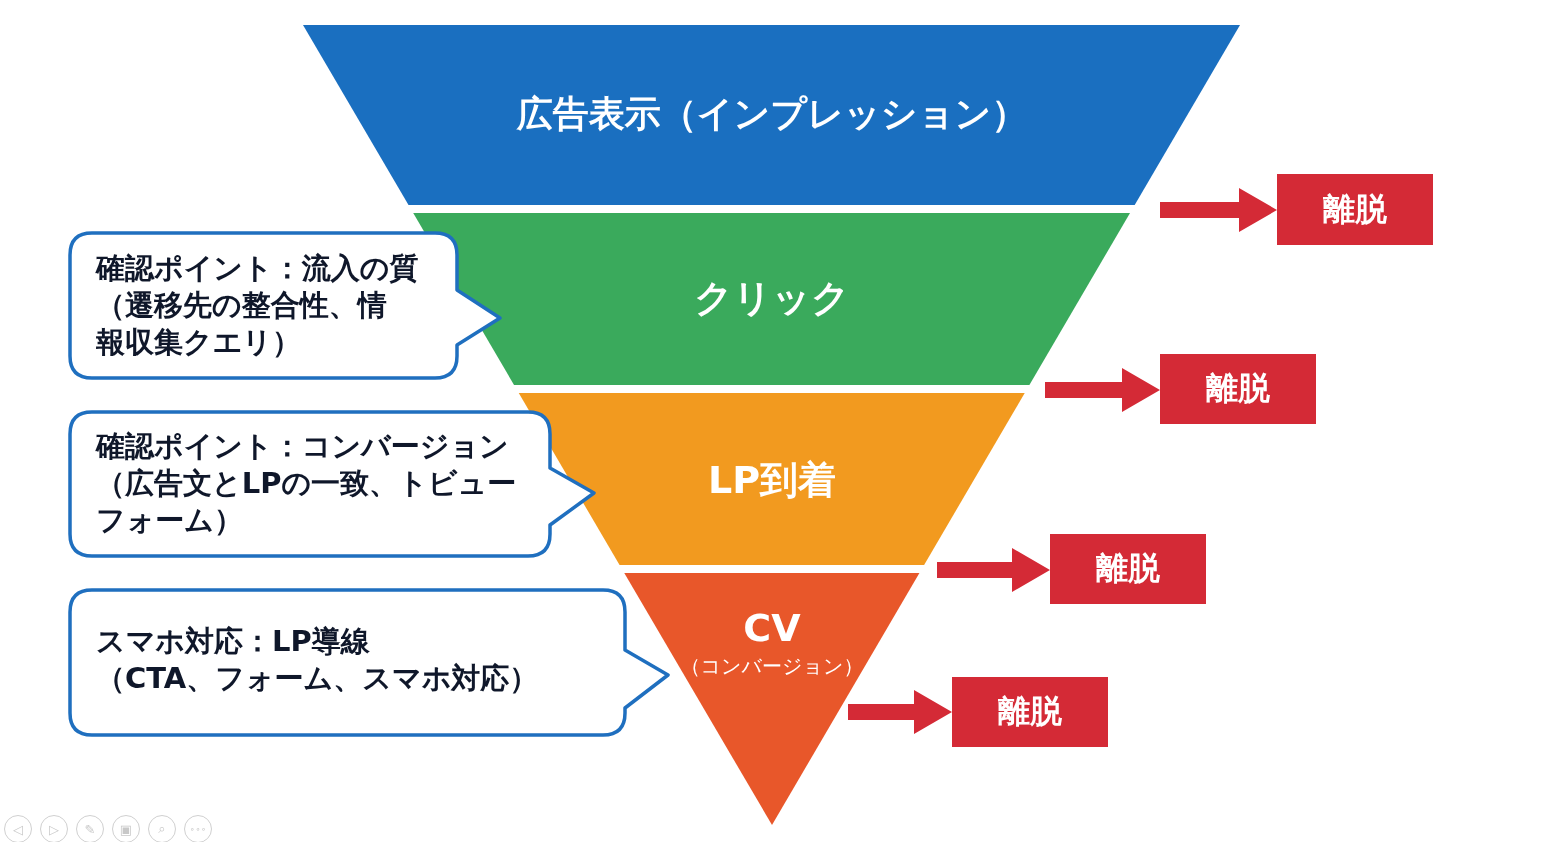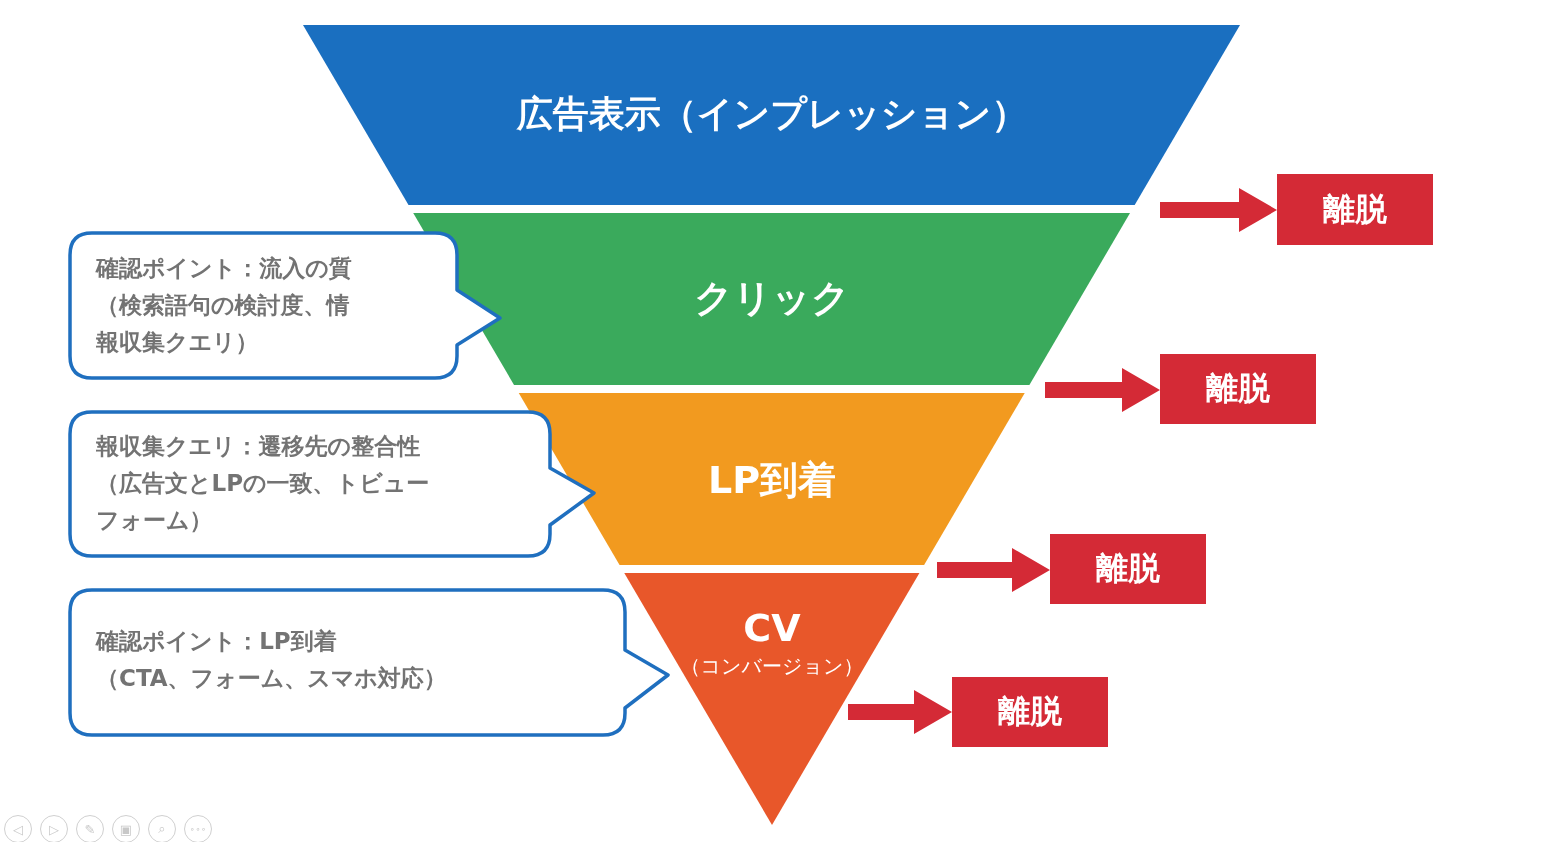--- a/index.html
+++ b/index.html
@@ -1,19 +1,19 @@
 <!DOCTYPE html>
 <html><head>
 <meta charset="utf-8">
 <style>
   html,body{margin:0;padding:0;background:#ffffff;}
   body{width:1541px;height:842px;position:relative;overflow:hidden;font-family:"DejaVu Sans",sans-serif;}
   svg.main{position:absolute;left:0;top:0;}
   .band-label{fill:#ffffff;font-weight:bold;font-family:"DejaVu Sans",sans-serif;}
-  .callout-text{position:absolute;font-weight:bold;color:#737373;font-size:23px;line-height:37px;font-family:"DejaVu Sans",sans-serif;white-space:nowrap;}
+  .callout-text{position:absolute;font-weight:bold;color:#0f172a;font-size:29px;line-height:37px;font-family:"DejaVu Sans",sans-serif;white-space:nowrap;}
   .exit-box{position:absolute;background:#d42a36;color:#fff;font-weight:bold;font-size:32px;display:flex;align-items:center;justify-content:center;font-family:"DejaVu Sans",sans-serif;text-align:right;}
   .toolbar{position:absolute;left:4px;top:815px;display:flex;gap:8px;}
   .tb-btn{width:28px;height:28px;border:1.5px solid #d0d0d0;border-radius:50%;box-sizing:border-box;display:flex;align-items:center;justify-content:center;color:#c8c8c8;font-size:13px;background:#fff;}
 </style>
 </head>
 <body>
 
 <svg class="main" width="1541" height="842">
   <g id="bands">
       <polygon points="303,25 1240,25 1134.7,205 408.525,205" fill="#1a6fc0"></polygon>
@@ -35,30 +35,30 @@
   <g id="callout-shapes">
       <path d="M92,233 L435,233 Q457,233 457,255 L457,290 L500,318 L457,345 L457,356 Q457,378 435,378 L92,378 Q70,378 70,356 L70,255 Q70,233 92,233 Z" fill="#ffffff" stroke="#1f6fbf" stroke-width="3.5" stroke-linejoin="round"></path>
       <path d="M92,412 L528,412 Q550,412 550,434 L550,468 L594,493 L550,525 L550,534 Q550,556 528,556 L92,556 Q70,556 70,534 L70,434 Q70,412 92,412 Z" fill="#ffffff" stroke="#1f6fbf" stroke-width="3.5" stroke-linejoin="round"></path>
       <path d="M92,590 L603,590 Q625,590 625,612 L625,650 L668,675 L625,708 L625,713 Q625,735 603,735 L92,735 Q70,735 70,713 L70,612 Q70,590 92,590 Z" fill="#ffffff" stroke="#1f6fbf" stroke-width="3.5" stroke-linejoin="round"></path>
     </g>
 </svg>
 
 <div id="callout-texts">
   <div class="callout-text" style="left:96px;top:250px;">
     <div>確認ポイント：流入の質</div>
-    <div>（検索語句の検討度、情</div>
+    <div>（遷移先の整合性、情</div>
     <div>報収集クエリ）</div>
   </div>
   <div class="callout-text" style="left:96px;top:428px;">
-    <div>報収集クエリ：遷移先の整合性</div>
+    <div>確認ポイント：コンバージョン</div>
     <div>（広告文とLPの一致、トビュー</div>
     <div>フォーム）</div>
   </div>
   <div class="callout-text" style="left:96px;top:623px;">
-    <div>確認ポイント：LP到着</div>
+    <div>スマホ対応：LP導線</div>
     <div>（CTA、フォーム、スマホ対応）</div>
   </div>
 </div>
 
 <div class="exit-box" style="left:1277px;top:174px;width:156px;height:71px;">離脱</div>
 <div class="exit-box" style="left:1160px;top:354px;width:156px;height:70px;">離脱</div>
 <div class="exit-box" style="left:1050px;top:534px;width:156px;height:70px;">離脱</div>
 <div class="exit-box" style="left:952px;top:677px;width:156px;height:70px;">離脱</div>
 
 <div class="toolbar">

